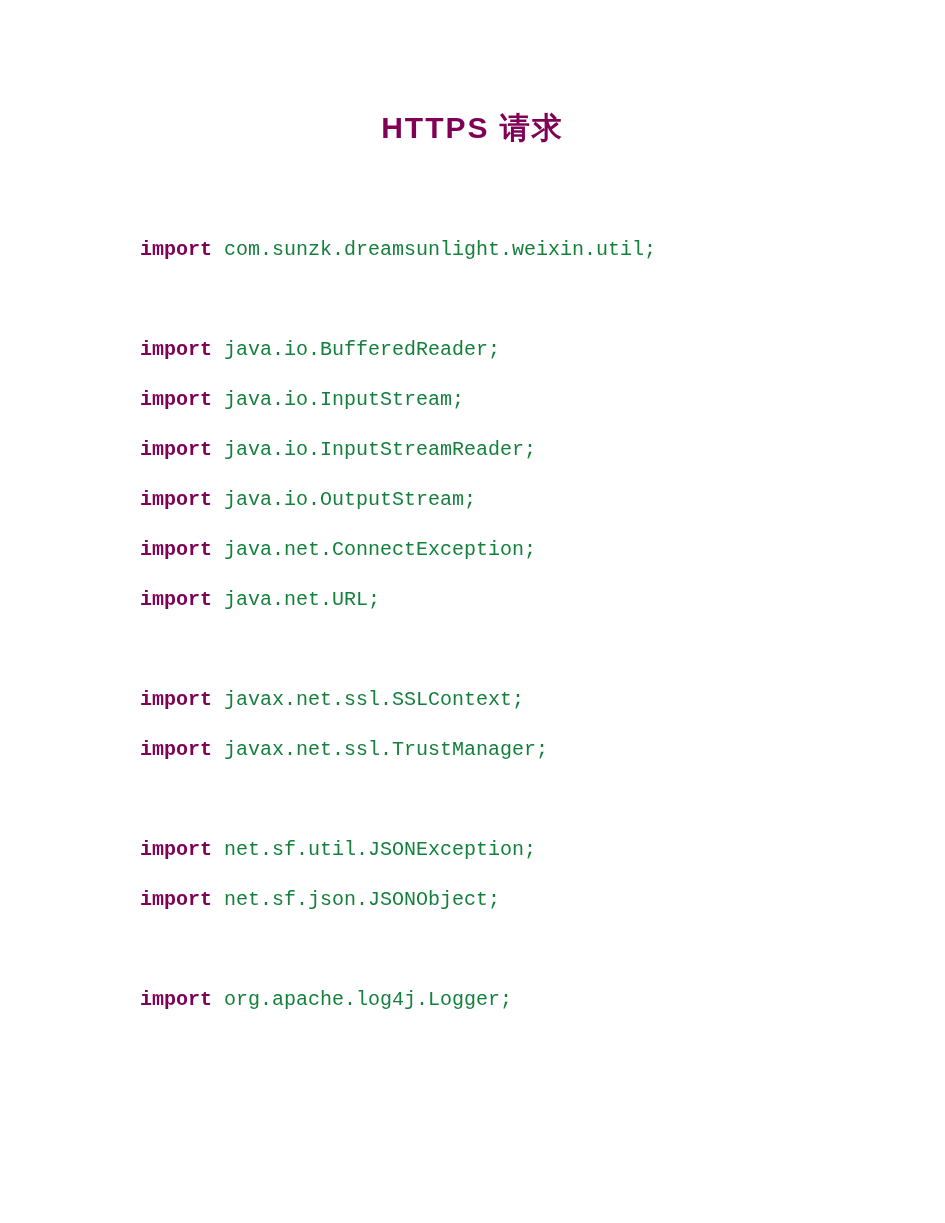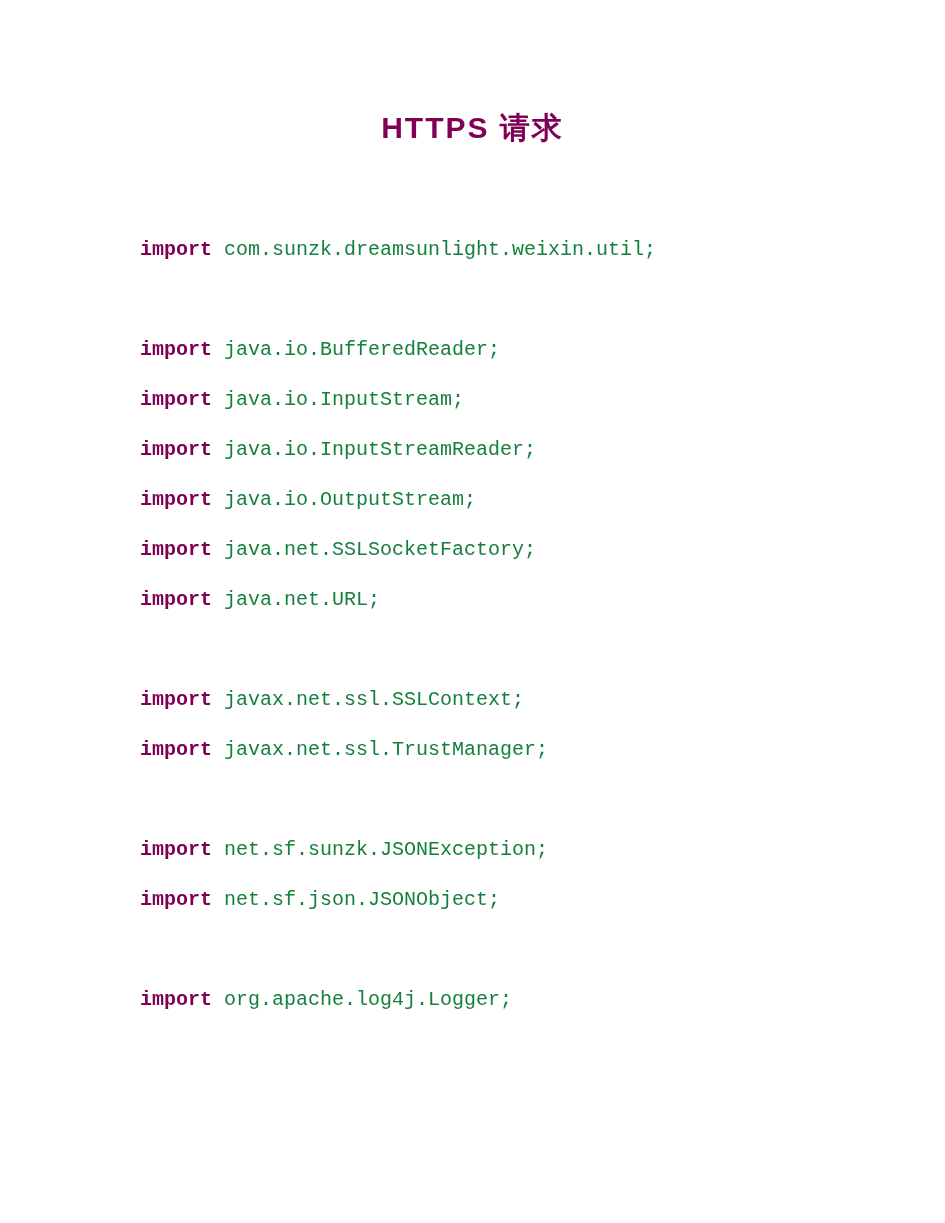--- a/index.html
+++ b/index.html
@@ -50,23 +50,23 @@
 
 <div class="title">HTTPS 请求</div>
 
 <div id="code-container">
     <div class="code-line"><span class="keyword">import</span><span class="text"> com.sunzk.dreamsunlight.weixin.util;</span></div>
     <div class="blank"></div>
     <div class="code-line"><span class="keyword">import</span><span class="text"> java.io.BufferedReader;</span></div>
     <div class="code-line"><span class="keyword">import</span><span class="text"> java.io.InputStream;</span></div>
     <div class="code-line"><span class="keyword">import</span><span class="text"> java.io.InputStreamReader;</span></div>
     <div class="code-line"><span class="keyword">import</span><span class="text"> java.io.OutputStream;</span></div>
-    <div class="code-line"><span class="keyword">import</span><span class="text"> java.net.SSLSocketFactory;</span></div>
+    <div class="code-line"><span class="keyword">import</span><span class="text"> java.net.ConnectException;</span></div>
     <div class="code-line"><span class="keyword">import</span><span class="text"> java.net.URL;</span></div>
     <div class="blank"></div>
     <div class="code-line"><span class="keyword">import</span><span class="text"> javax.net.ssl.SSLContext;</span></div>
     <div class="code-line"><span class="keyword">import</span><span class="text"> javax.net.ssl.TrustManager;</span></div>
     <div class="blank"></div>
-    <div class="code-line"><span class="keyword">import</span><span class="text"> net.sf.sunzk.JSONException;</span></div>
+    <div class="code-line"><span class="keyword">import</span><span class="text"> net.sf.util.JSONException;</span></div>
     <div class="code-line"><span class="keyword">import</span><span class="text"> net.sf.json.JSONObject;</span></div>
     <div class="blank"></div>
     <div class="code-line"><span class="keyword">import</span><span class="text"> org.apache.log4j.Logger;</span></div>
   </div>
 
 </body></html>

